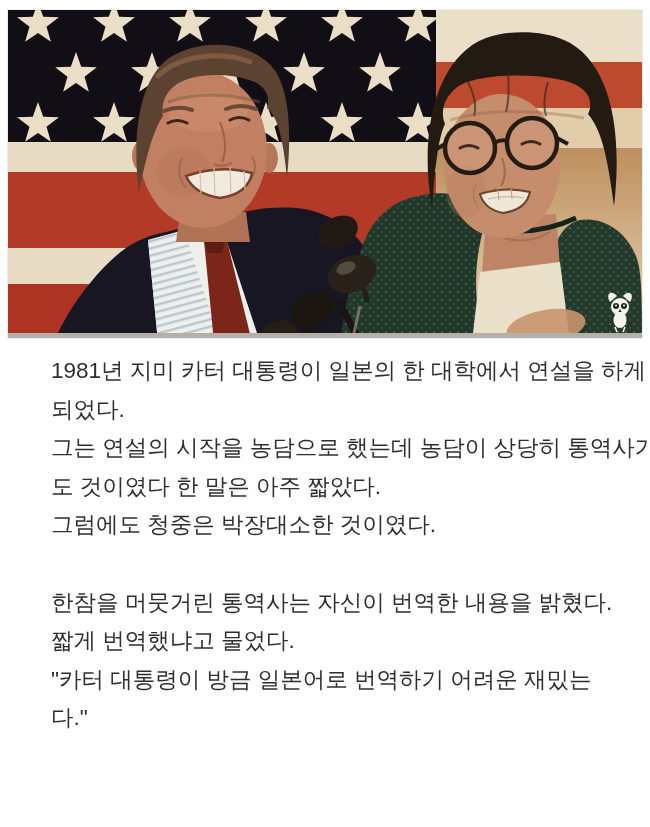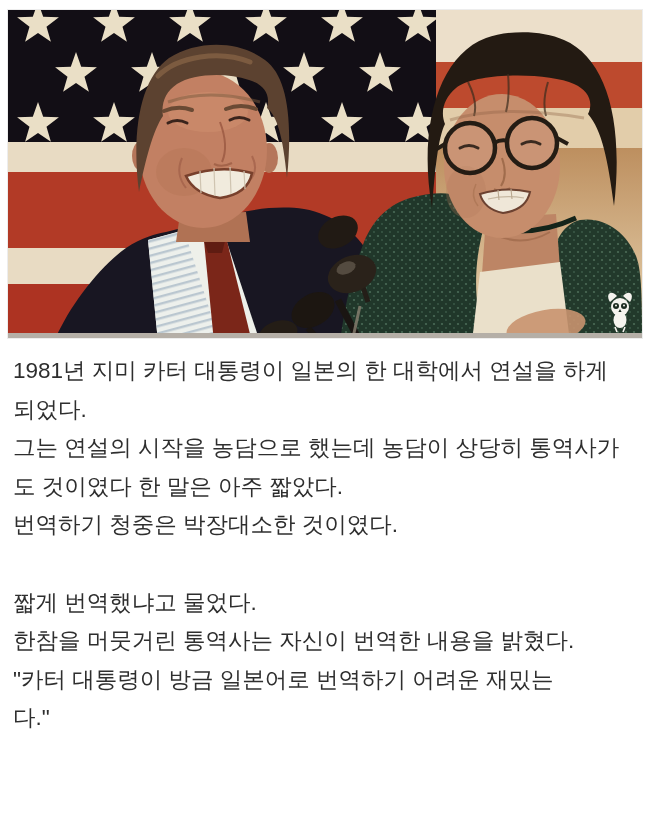--- a/index.html
+++ b/index.html
@@ -5,21 +5,21 @@
   html,body{margin:0;padding:0;background:#ffffff;}
   .page{
     position:relative;width:650px;height:827px;background:#ffffff;overflow:hidden;
     font-family:"Liberation Sans","DejaVu Sans",sans-serif;
   }
   .photo{
     margin:10px 8px 0 8px;width:634px;height:328px;padding:0;
     outline:1px solid rgba(0,0,0,0.07);
   }
   .photo svg{display:block;width:634px;height:328px;}
-  .story{padding:14px 18px 0 13px;overflow:hidden;}
+  .story{padding:14px 18px 0 13px;overflow:hidden;margin-left:38px;}
   .line{
     margin:0;font-size:22.5px;line-height:38.5px;color:#2e2e2e;
     white-space:nowrap;letter-spacing:0;
   }
   .gap{height:39px;}
 </style>
 </head>
 <body>
 
 <div class="page">
@@ -197,21 +197,21 @@
 
       </g>
     </svg>
   </figure>
 
   <div class="story">
     <p class="line">1981년 지미 카터 대통령이 일본의 한 대학에서 연설을 하게</p>
     <p class="line">되었다.</p>
     <p class="line">그는 연설의 시작을 농담으로 했는데 농담이 상당히 통역사가</p>
     <p class="line">도 것이였다 한 말은 아주 짧았다.</p>
-    <p class="line">번역하기 청중은 박장대소한 것이였다.</p>
+    <p class="line">그럼에도 청중은 박장대소한 것이였다.</p>
     <div class="gap"></div>
+    <p class="line">한참을 머뭇거린 통역사는 자신이 번역한 내용을 밝혔다.</p>
     <p class="line">짧게 번역했냐고 물었다.</p>
-    <p class="line">한참을 머뭇거린 통역사는 자신이 번역한 내용을 밝혔다.</p>
     <p class="line">"카터 대통령이 방금 일본어로 번역하기 어려운 재밌는</p>
     <p class="line">다."</p>
   </div>
 
 </div>
 
 </body></html>

